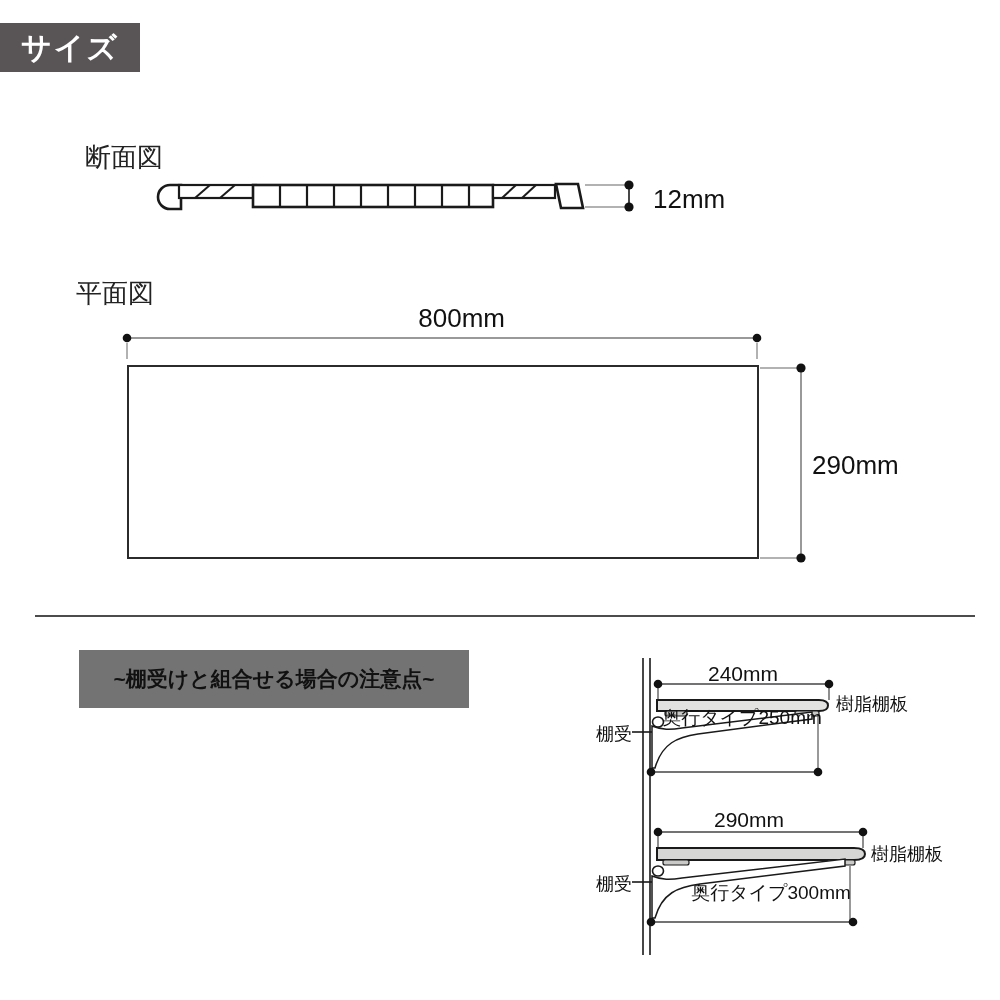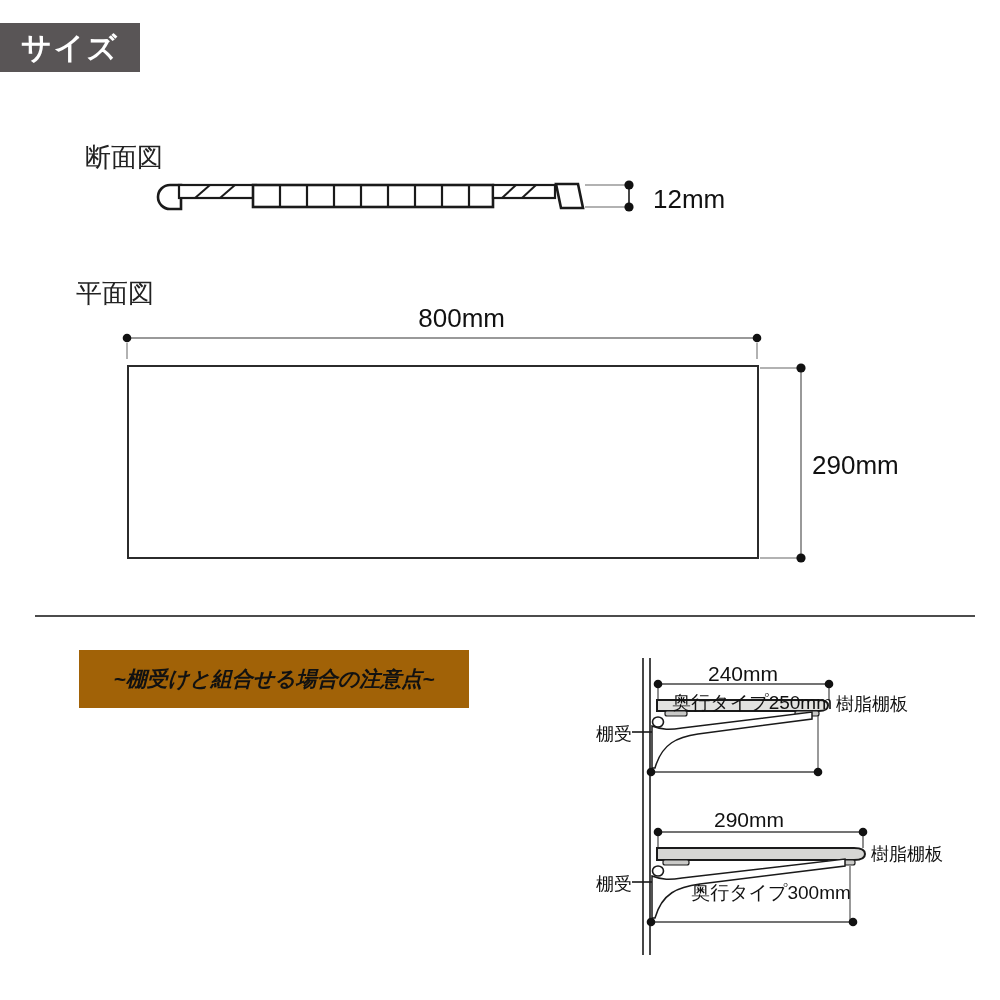--- a/index.html
+++ b/index.html
@@ -94,21 +94,21 @@
     <line x1="4" y1="10" x2="45" y2="10" stroke="#999" stroke-width="1.5"></line>
     <line x1="4" y1="200" x2="45" y2="200" stroke="#999" stroke-width="1.5"></line>
     <line x1="45" y1="10" x2="45" y2="200" stroke="#999" stroke-width="2"></line>
     <circle cx="45" cy="10" r="4.6" fill="#111"></circle>
     <circle cx="45" cy="200" r="4.6" fill="#111"></circle>
   </svg>
   <div class="abs dim-label" style="left:812px;top:450px;">290mm</div>
 
   <div id="divider" class="abs"></div>
 
-  <div id="note-box" class="abs" style="background: #a16207; font-style: italic;">~棚受けと組合せる場合の注意点~</div>
+  <div id="note-box" class="abs" style="background: #737373;">~棚受けと組合せる場合の注意点~</div>
 
 
   <svg class="abs" style="left:590px;top:650px;" width="410" height="315" viewBox="0 0 410 315">
 
     <line x1="53" y1="8" x2="53" y2="305" stroke="#333" stroke-width="1.8"></line>
     <line x1="60" y1="8" x2="60" y2="305" stroke="#333" stroke-width="1.8"></line>
 
     <g>
       <line x1="68" y1="34" x2="239" y2="34" stroke="#444" stroke-width="1.4"></line>
       <line x1="68" y1="38" x2="68" y2="52" stroke="#444" stroke-width="1.2"></line>
@@ -146,20 +146,20 @@
       <line x1="260" y1="216" x2="260" y2="272" stroke="#555" stroke-width="1.2"></line>
       <line x1="61" y1="272" x2="263" y2="272" stroke="#444" stroke-width="1.4"></line>
       <circle cx="61" cy="272" r="4.3" fill="#111"></circle>
       <circle cx="263" cy="272" r="4.3" fill="#111"></circle>
     </g>
   </svg>
 
   <div class="abs diag-num" style="left:683px;top:662px;width:120px;">240mm</div>
   <div class="abs diag-cjk" style="left:836px;top:692px;">樹脂棚板</div>
   <div class="abs diag-cjk" style="left:596px;top:722px;">棚受</div>
-  <div class="abs diag-mid" style="left:652px;top:690px;width:180px;text-align:right;">奥行タイプ250mm</div>
+  <div class="abs diag-mid" style="left:652px;top:705px;width:180px;">奥行タイプ250mm</div>
 
   <div class="abs diag-num" style="left:689px;top:808px;width:120px;">290mm</div>
   <div class="abs diag-cjk" style="left:871px;top:842px;">樹脂棚板</div>
   <div class="abs diag-cjk" style="left:596px;top:872px;">棚受</div>
   <div class="abs diag-mid" style="left:681px;top:880px;width:180px;">奥行タイプ300mm</div>
 
 </div>
 
 </body></html>

